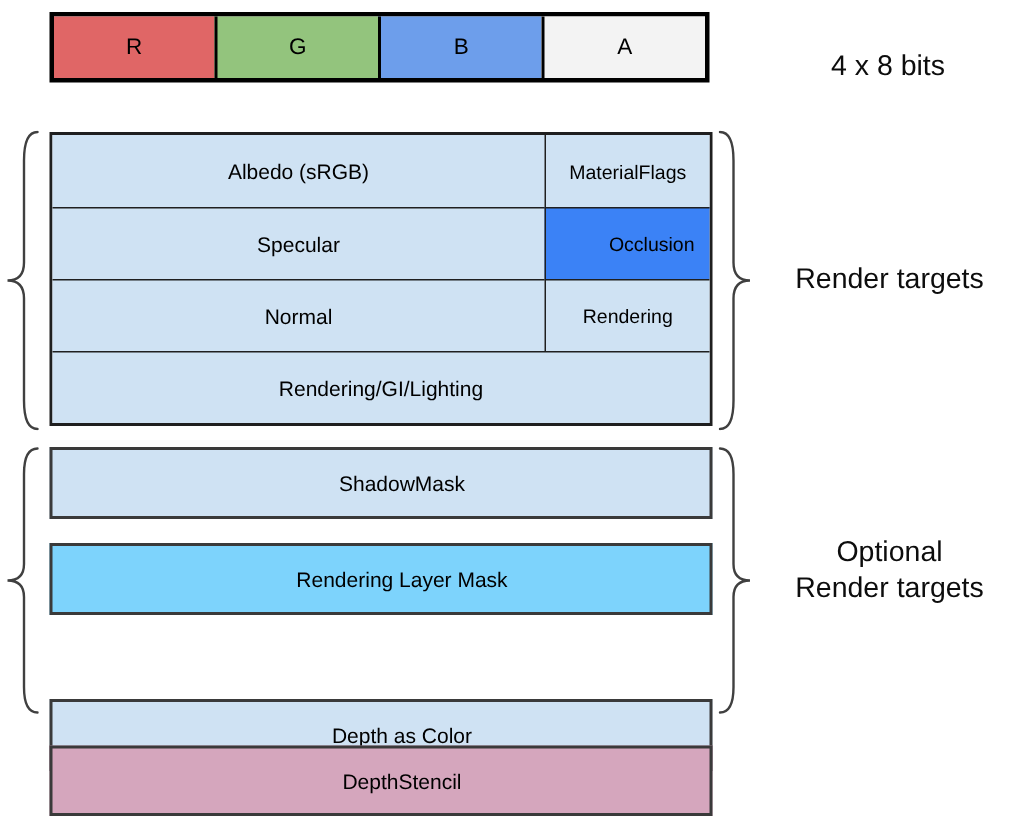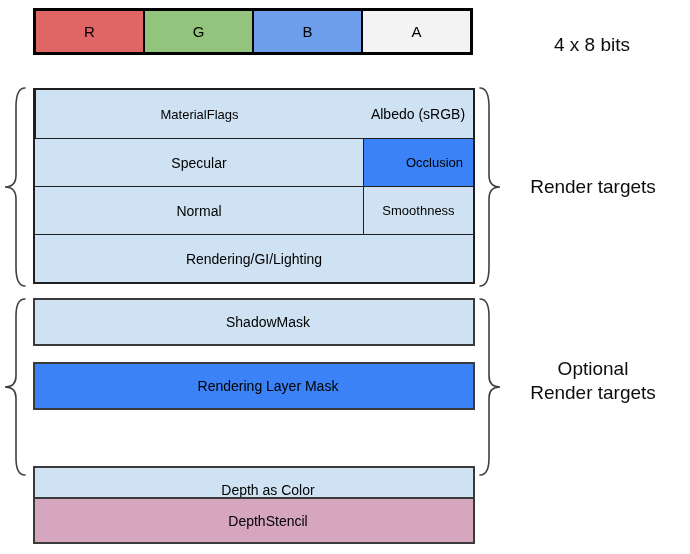--- a/index.html
+++ b/index.html
@@ -50,43 +50,43 @@
 
   <div class="rgba-strip">
     <div class="channel-cell" style="background-color: rgb(224, 102, 102);">R</div>
     <div class="channel-cell" style="background-color: rgb(147, 196, 125);">G</div>
     <div class="channel-cell" style="background-color: rgb(109, 158, 235);">B</div>
     <div class="channel-cell" style="background-color: rgb(243, 243, 243);">A</div>
   </div>
   <div class="side-label" style="left:497px;top:21px;width:190px;margin-top:12px;">4 x 8 bits</div>
 
   <div class="rt-table">
+    <div class="rt-cell row0" style="background-color: rgb(207, 226, 243);">Albedo (sRGB)</div>
     <div class="rt-cell row0 sub" style="background-color: rgb(207, 226, 243);">MaterialFlags</div>
-    <div class="rt-cell row0" style="background-color: rgb(207, 226, 243);">Albedo (sRGB)</div>
     <div class="rt-cell" style="background-color: rgb(207, 226, 243);">Specular</div>
     <div class="rt-cell sub" style="background-color: #3b82f6; padding-left: 32px;">Occlusion</div>
     <div class="rt-cell" style="background-color: rgb(207, 226, 243);">Normal</div>
-    <div class="rt-cell sub" style="background-color: rgb(207, 226, 243);">Smoothness</div>
+    <div class="rt-cell sub" style="background-color: rgb(207, 226, 243);">Rendering</div>
     <div class="rt-cell full" style="background-color: rgb(207, 226, 243);">Rendering/GI/Lighting</div>
   </div>
 
   <div class="brace" style="left:3px;top:87px;">
     <svg width="24" height="200" viewBox="0 0 24 200">
       <path d="M 22,1 Q 13,1 13,20 L 13,88 Q 13,100 2,100 Q 13,100 13,112 L 13,180 Q 13,199 22,199" fill="none" stroke="#404040" stroke-width="1.6" stroke-linecap="round"></path>
     </svg>
   </div>
   <div class="brace" style="left:478px;top:87px;">
     <svg width="24" height="200" viewBox="0 0 24 200">
       <path d="M 2,1 Q 11,1 11,20 L 11,88 Q 11,100 22,100 Q 11,100 11,112 L 11,180 Q 11,199 2,199" fill="none" stroke="#404040" stroke-width="1.6" stroke-linecap="round"></path>
     </svg>
   </div>
   <div class="side-label" style="left:497px;top:175px;width:192px;">Render targets</div>
 
   <div class="bar-box" style="top: 298px; background-color: rgb(207, 226, 243);">ShadowMask</div>
-  <div class="bar-box" style="top: 362px; background-color: #3b82f6;">Rendering Layer Mask</div>
+  <div class="bar-box" style="top: 362px; background-color: #7dd3fc;">Rendering Layer Mask</div>
   <div class="bar-box" style="top: 426px; background-color: rgb(207, 226, 243); margin-top: 40px;">Depth as Color</div>
 
   <div class="brace" style="left:3px;top:298px;">
     <svg width="24" height="178" viewBox="0 0 24 178">
       <path d="M 22,1 Q 13,1 13,18 L 13,78 Q 13,89 2,89 Q 13,89 13,100 L 13,160 Q 13,177 22,177" fill="none" stroke="#404040" stroke-width="1.6" stroke-linecap="round"></path>
     </svg>
   </div>
   <div class="brace" style="left:478px;top:298px;">
     <svg width="24" height="178" viewBox="0 0 24 178">
       <path d="M 2,1 Q 11,1 11,18 L 11,78 Q 11,89 22,89 Q 11,89 11,100 L 11,160 Q 11,177 2,177" fill="none" stroke="#404040" stroke-width="1.6" stroke-linecap="round"></path>

